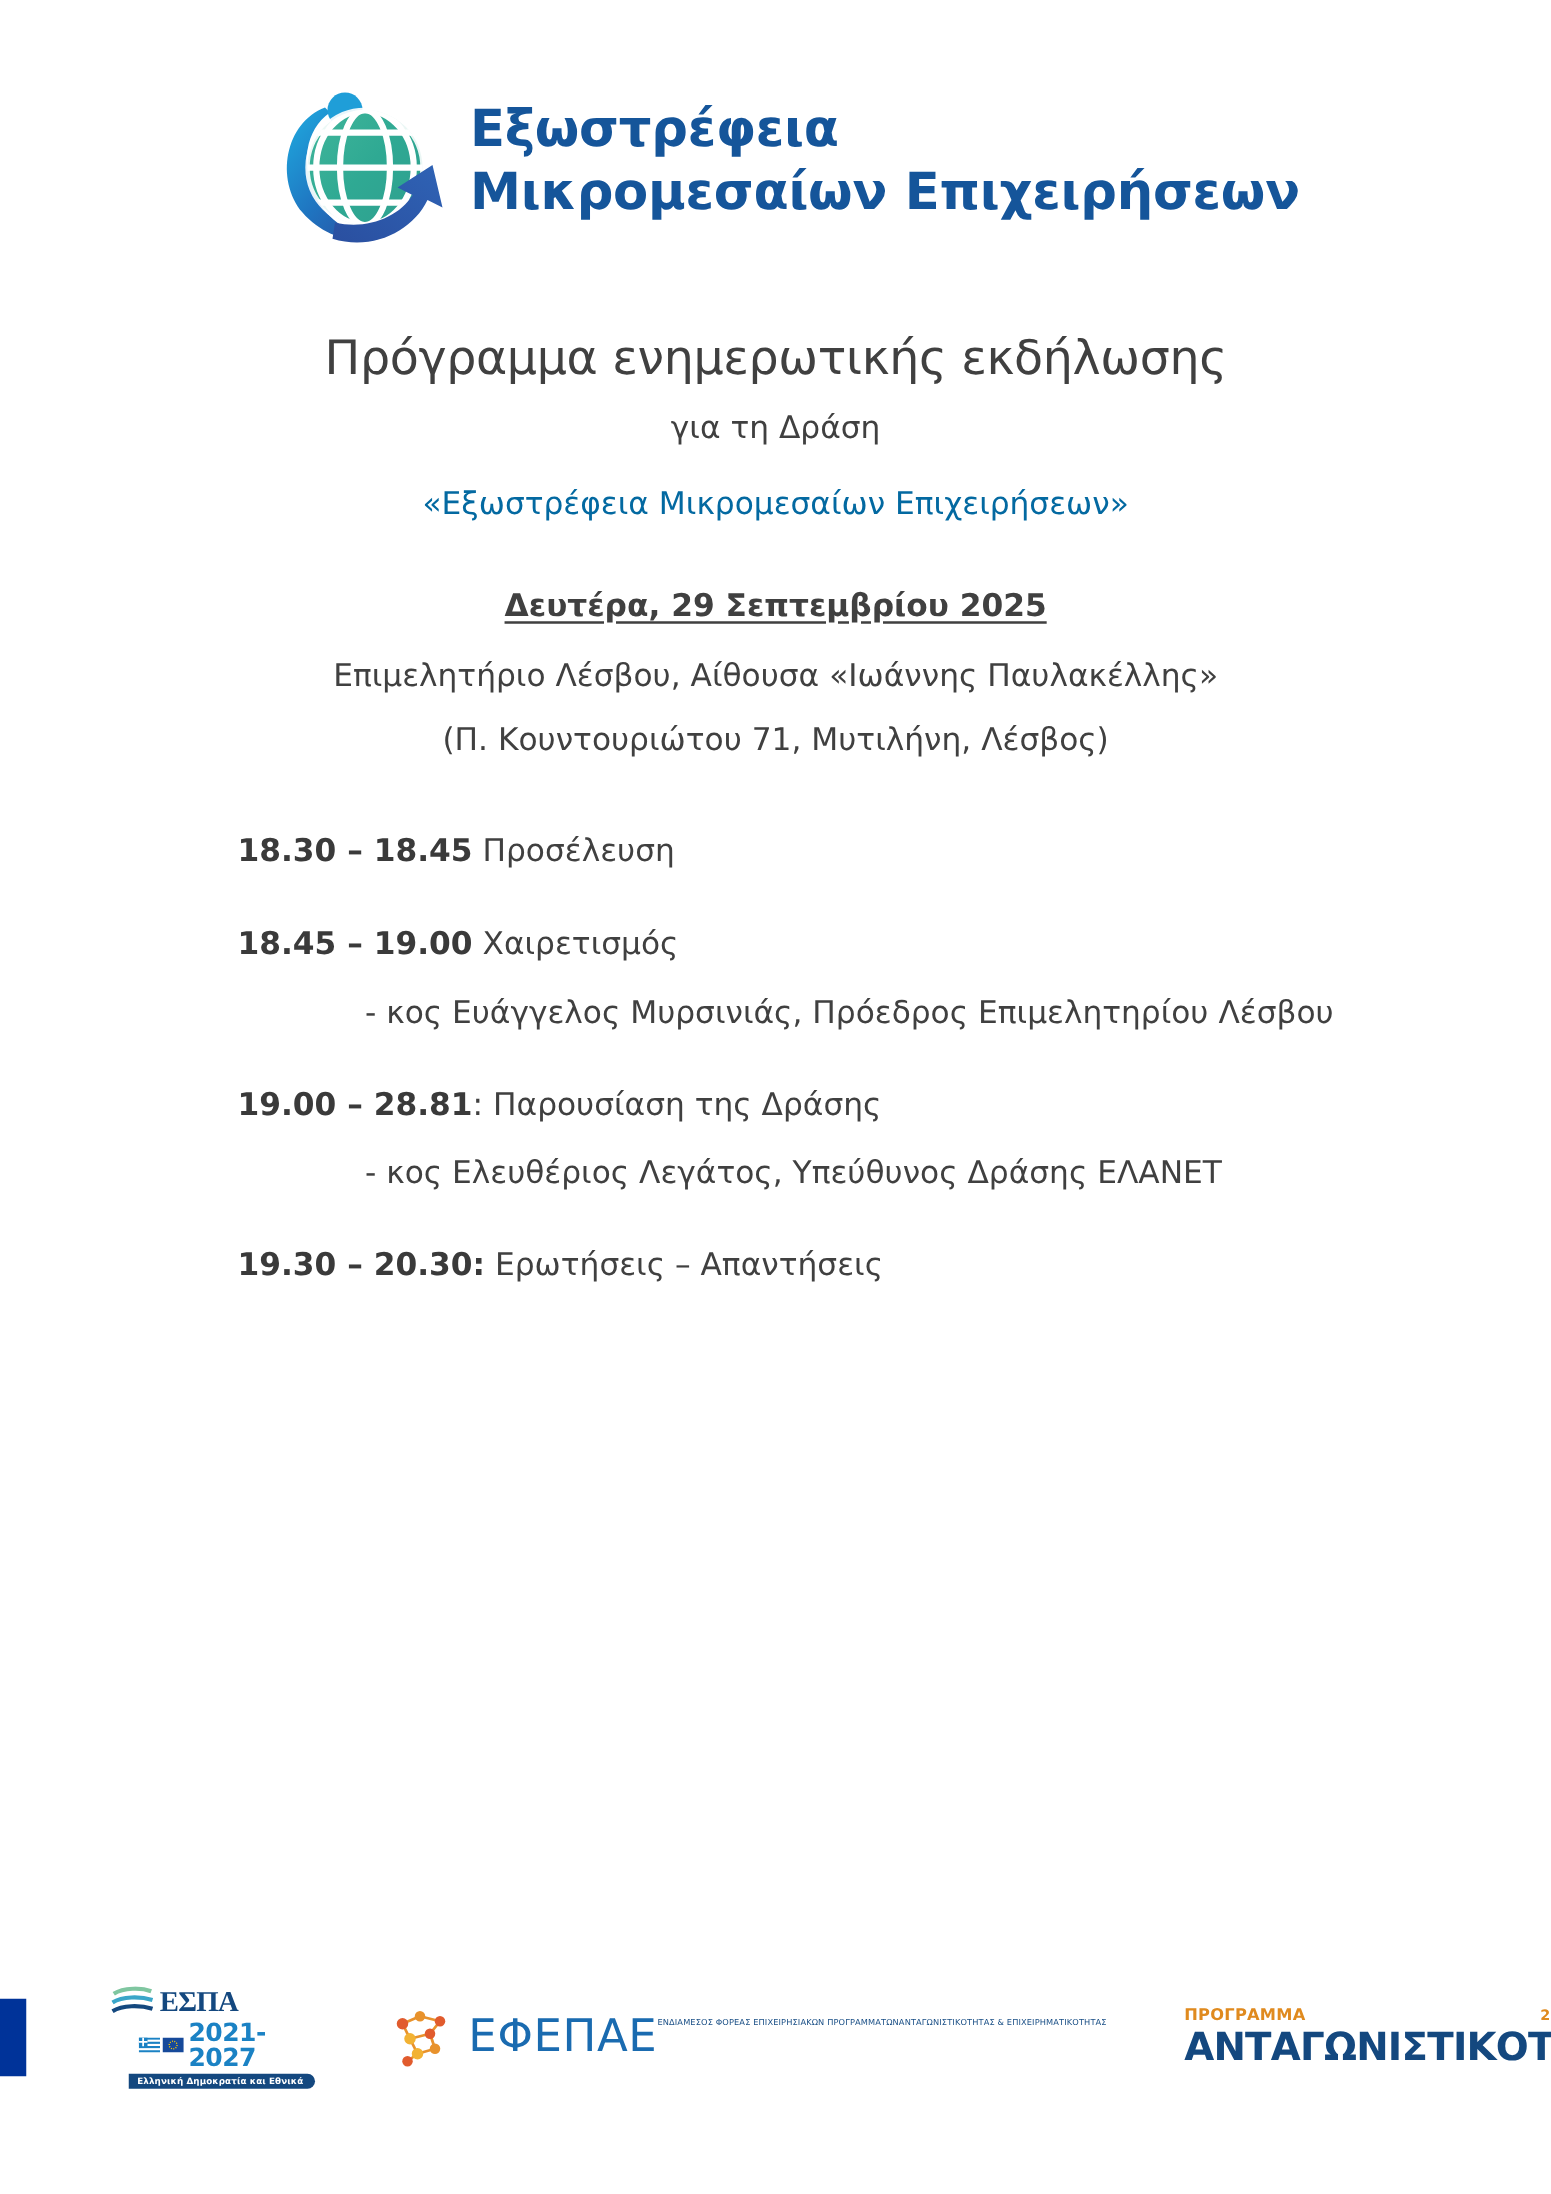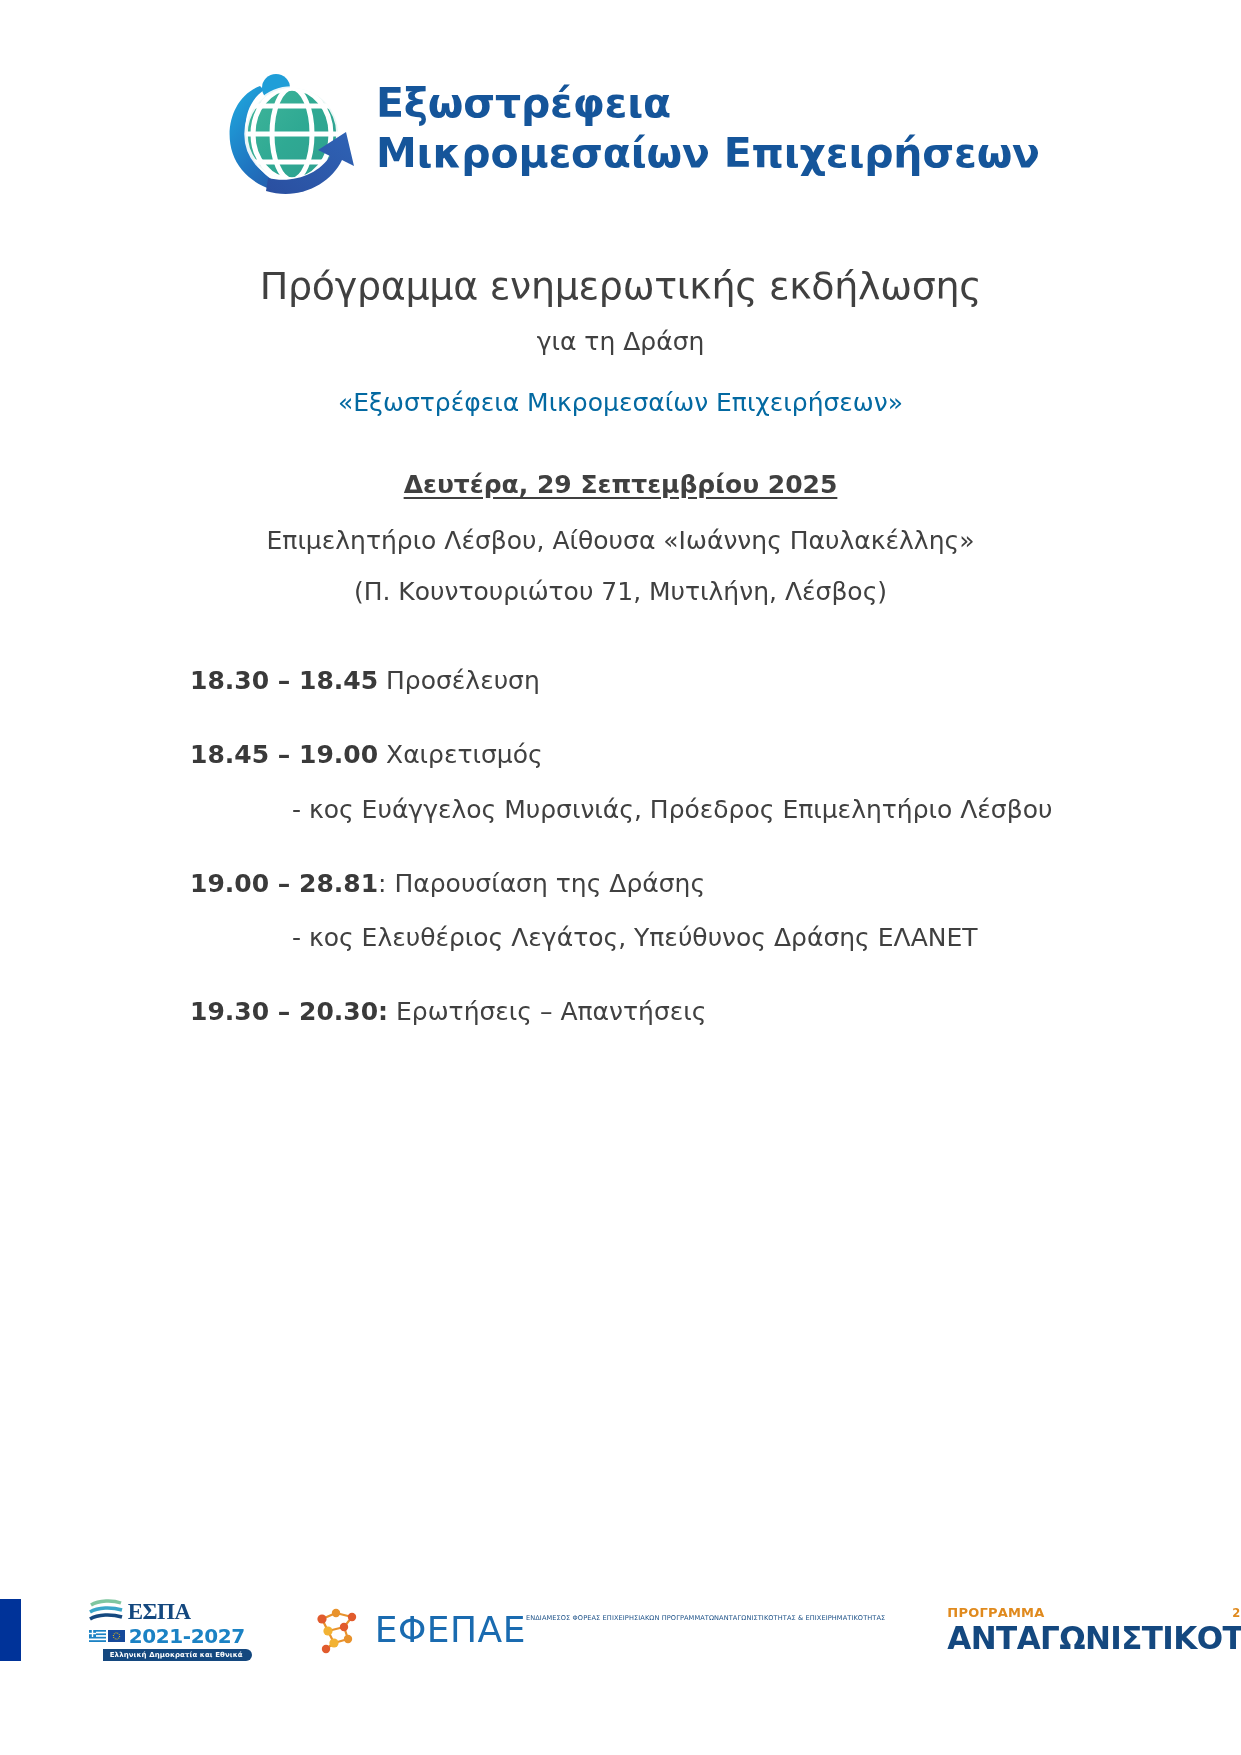--- a/index.html
+++ b/index.html
@@ -198,20 +198,21 @@
     font-size: 23px;
     line-height: 25px;
     color: #14487f;
     letter-spacing: -0.5px;
   }
   .espa-mid {
     display: flex;
     align-items: center;
     gap: 4px;
     margin-top: 2px;
+    margin-left: 22px;
   }
   .espa-minis { display: flex; gap: 2px; }
   .mini-flag {
     width: 17px;
     height: 12px;
     display: block;
   }
   .espa-years {
     font-family: "DejaVu Sans", sans-serif;
     font-weight: bold;
@@ -362,21 +363,21 @@
     <div class="agenda-item">
       <div class="agenda-row">
         <span class="agenda-time">18.30 – 18.45</span><span class="agenda-label"> Προσέλευση</span>
       </div>
     </div>
 
     <div class="agenda-item">
       <div class="agenda-row">
         <span class="agenda-time">18.45 – 19.00</span><span class="agenda-label"> Χαιρετισμός</span>
       </div>
-      <div class="agenda-speaker">- κος Ευάγγελος Μυρσινιάς, Πρόεδρος Επιμελητήριο Λέσβου</div>
+      <div class="agenda-speaker">- κος Ευάγγελος Μυρσινιάς, Πρόεδρος Επιμελητηρίου Λέσβου</div>
     </div>
 
     <div class="agenda-item">
       <div class="agenda-row">
         <span class="agenda-time">19.00 – 28.81</span><span class="agenda-label">: Παρουσίαση της Δράσης</span>
       </div>
       <div class="agenda-speaker">- κος Ελευθέριος Λεγάτος, Υπεύθυνος Δράσης ΕΛΑΝΕΤ</div>
     </div>
 
     <div class="agenda-item">

